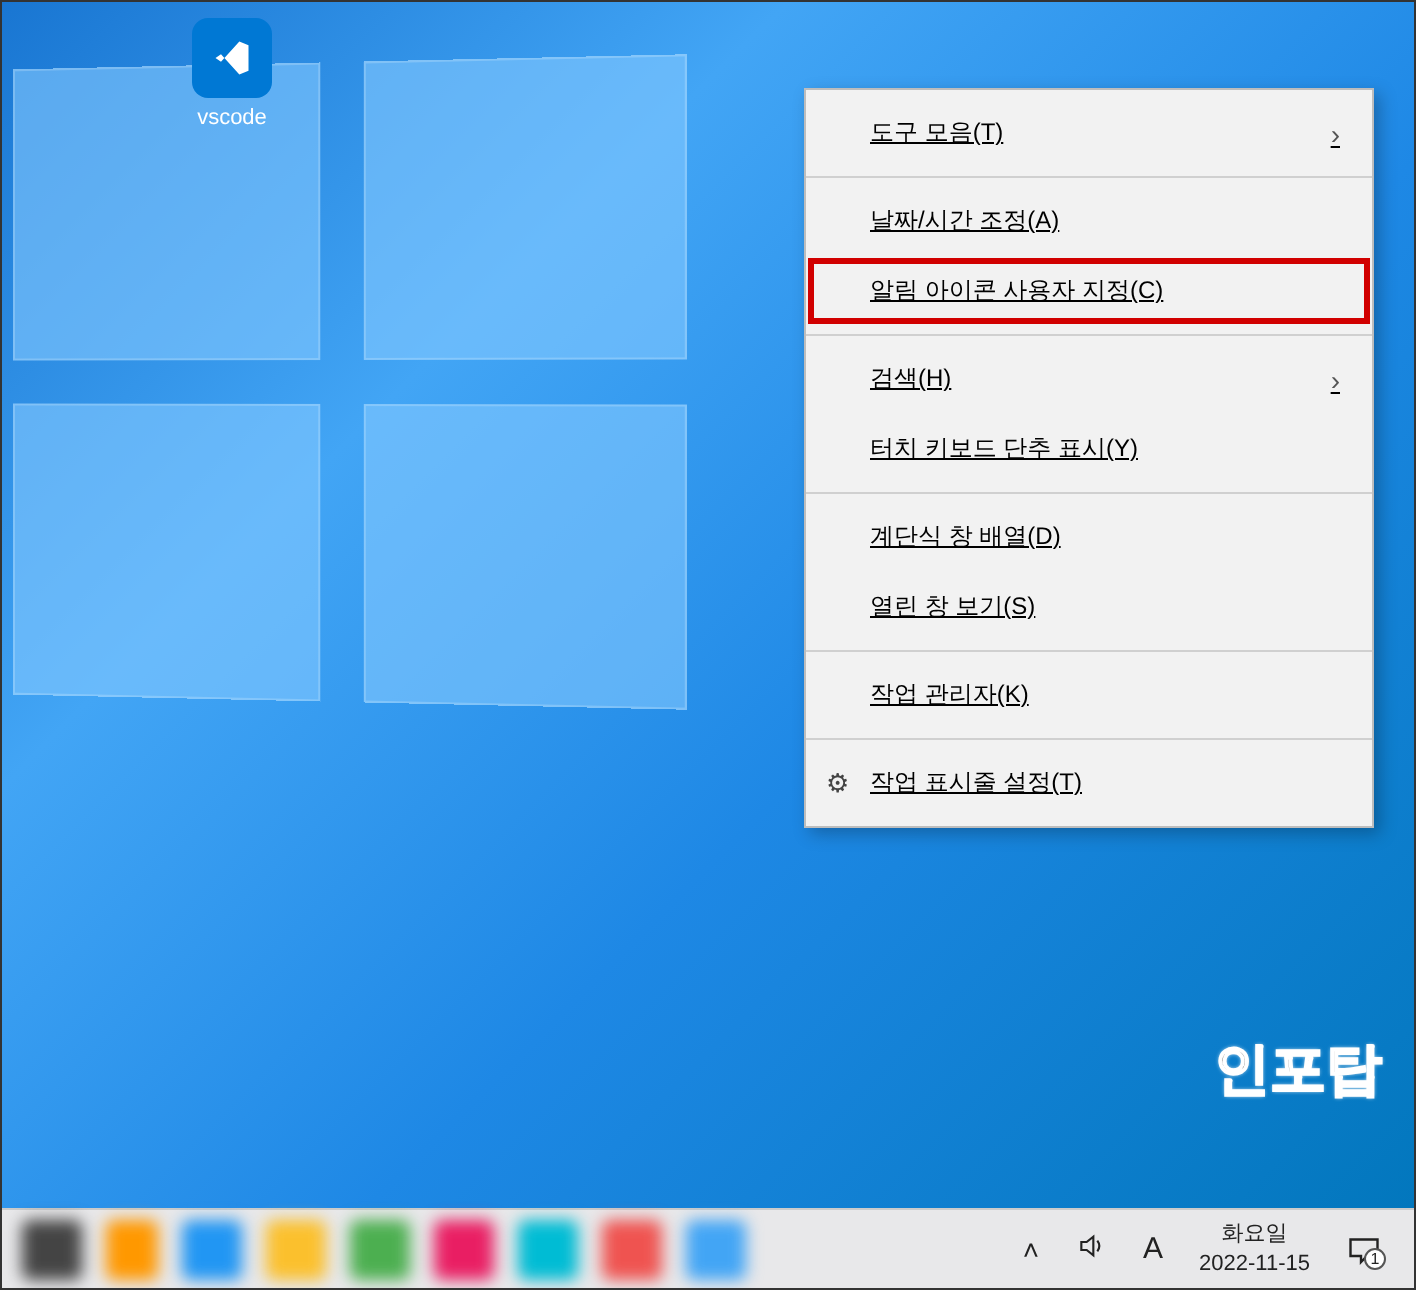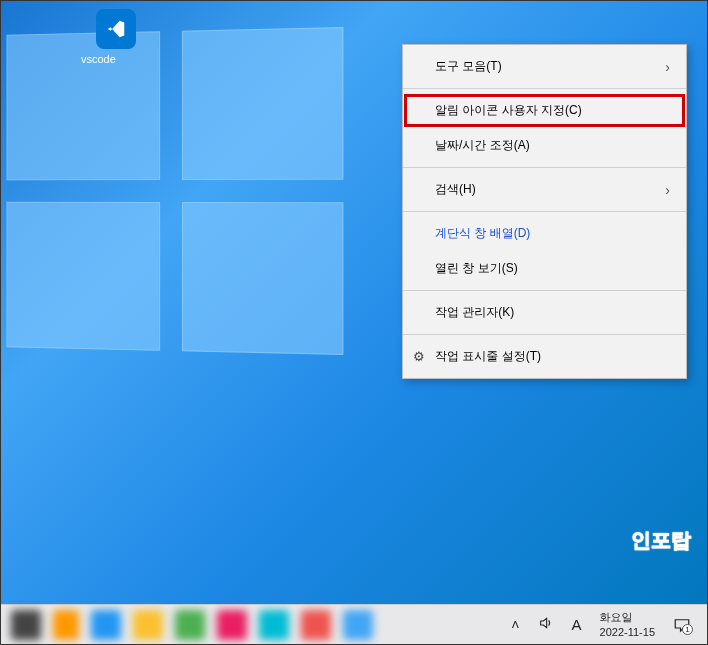--- a/index.html
+++ b/index.html
@@ -28,21 +28,21 @@
       transform: perspective(1000px) rotateY(-8deg);
     }
     .windows-logo div {
       background: rgba(130, 200, 255, 0.6);
       border: 1px solid rgba(255,255,255,0.2);
     }
     .desktop-icon {
       position: absolute;
       top: 8px; left: 80px;
       width: 70px;
-      text-align: left;
+      text-align: center;
       color: #fff;
       font-size: 11px;
       cursor: pointer;
     }
     .desktop-icon .icon-img {
       width: 40px; height: 40px;
       margin: 0 auto 4px;
       background: #0078d4;
       border-radius: 8px;
       display: flex;
@@ -55,30 +55,31 @@
     .context-menu {
       position: absolute;
       top: 43px; right: 20px;
       width: 285px;
       background: #f2f2f2;
       border: 1px solid #bdbdbd;
       box-shadow: 3px 3px 8px rgba(0,0,0,0.25);
       padding: 4px 0;
       color: #000;
       font-size: 12px;
+      text-decoration: underline;
     }
     .menu-item {
       padding: 9px 16px 9px 32px;
       cursor: pointer;
       position: relative;
       display: flex;
       align-items: center;
     }
     .menu-item.disabled {
-      color: #1d4ed8;
+      color: #000000;
       cursor: default;
       text-align: center;
     }
     .menu-item .chevron {
       margin-left: auto;
       font-size: 14px;
       color: #555;
     }
     .menu-item.highlighted {
       outline: 3px solid #d10000;
@@ -93,21 +94,21 @@
     .menu-item .gear {
       position: absolute;
       left: 10px;
       font-size: 13px;
       color: #444;
     }
     .watermark {
       position: absolute;
       right: 16px;
       bottom: 50px;
-      font-size: 20px;
+      font-size: 28px;
       font-weight: 700;
       font-family: "Malgun Gothic", sans-serif;
       color: #444;
       -webkit-text-stroke: 1px #fff;
       text-shadow: 0 0 2px #fff;
       pointer-events: none;
     }
     .taskbar {
       position: absolute;
       left: 0; right: 0; bottom: 0;
@@ -156,20 +157,21 @@
       display: flex;
       flex-direction: column;
       align-items: center;
       justify-content: center;
       cursor: pointer;
       font-size: 11px;
       color: #222;
     }
     .tray-btn .icon { font-size: 14px; }
     .clock {
+      text-align: center;
       line-height: 1.3;
       font-size: 11px;
     }
     .notif-icon {
       position: relative;
     }
     .notif-icon svg { display: block; }
     .notif-badge {
       position: absolute;
       right: -2px; bottom: -2px;
@@ -201,30 +203,33 @@
     </div>
     <span>vscode</span>
   </div>
 
   <div class="context-menu">
     <div class="menu-item">
       <span>도구 모음(T)</span>
       <span class="chevron">›</span>
     </div>
     <div class="menu-separator"></div>
+    <div class="menu-item">
+      <span>날짜/시간 조정(A)</span>
+    </div>
     <div class="menu-item highlighted">
       <span>알림 아이콘 사용자 지정(C)</span>
     </div>
-    <div class="menu-item">
-      <span>날짜/시간 조정(A)</span>
-    </div>
     <div class="menu-separator"></div>
     <div class="menu-item">
       <span>검색(H)</span>
       <span class="chevron">›</span>
+    </div>
+    <div class="menu-item">
+      <span>터치 키보드 단추 표시(Y)</span>
     </div>
     <div class="menu-separator"></div>
     <div class="menu-item disabled">
       <span>계단식 창 배열(D)</span>
     </div>
     <div class="menu-item">
       <span>열린 창 보기(S)</span>
     </div>
     <div class="menu-separator"></div>
     <div class="menu-item">

